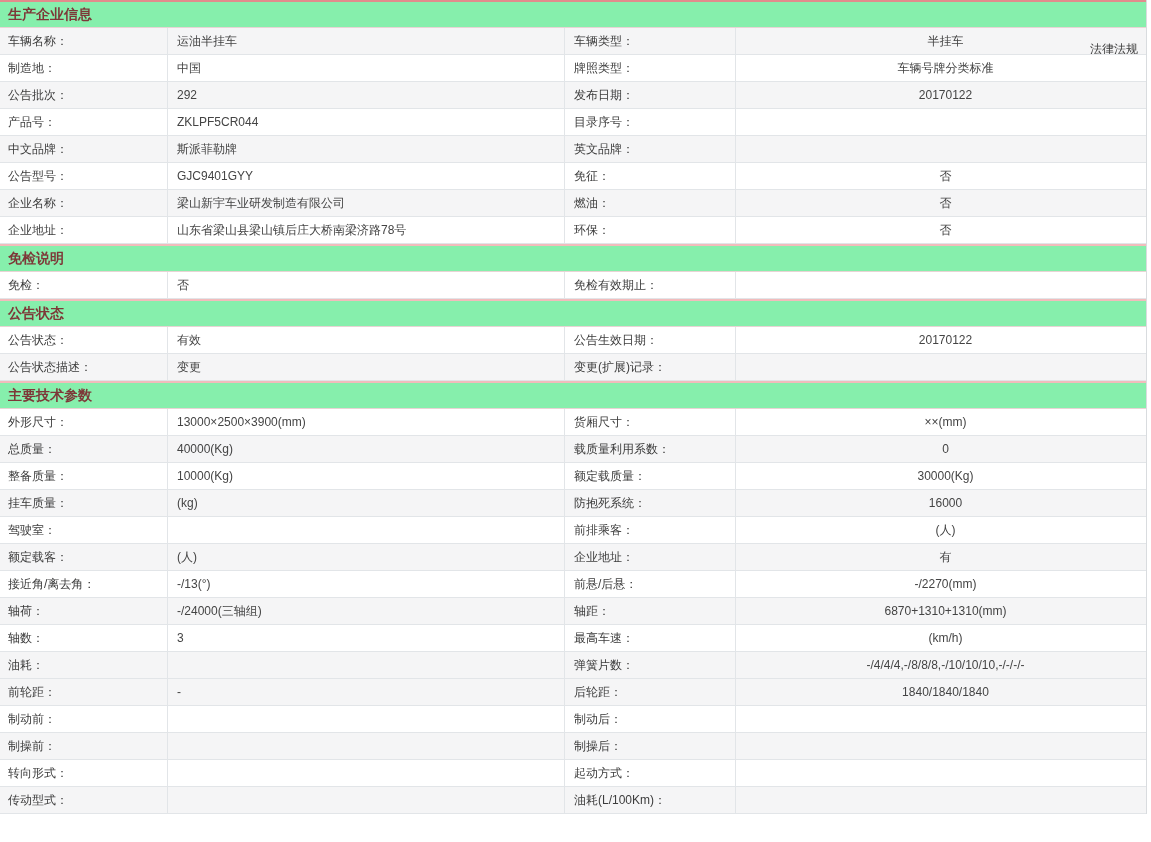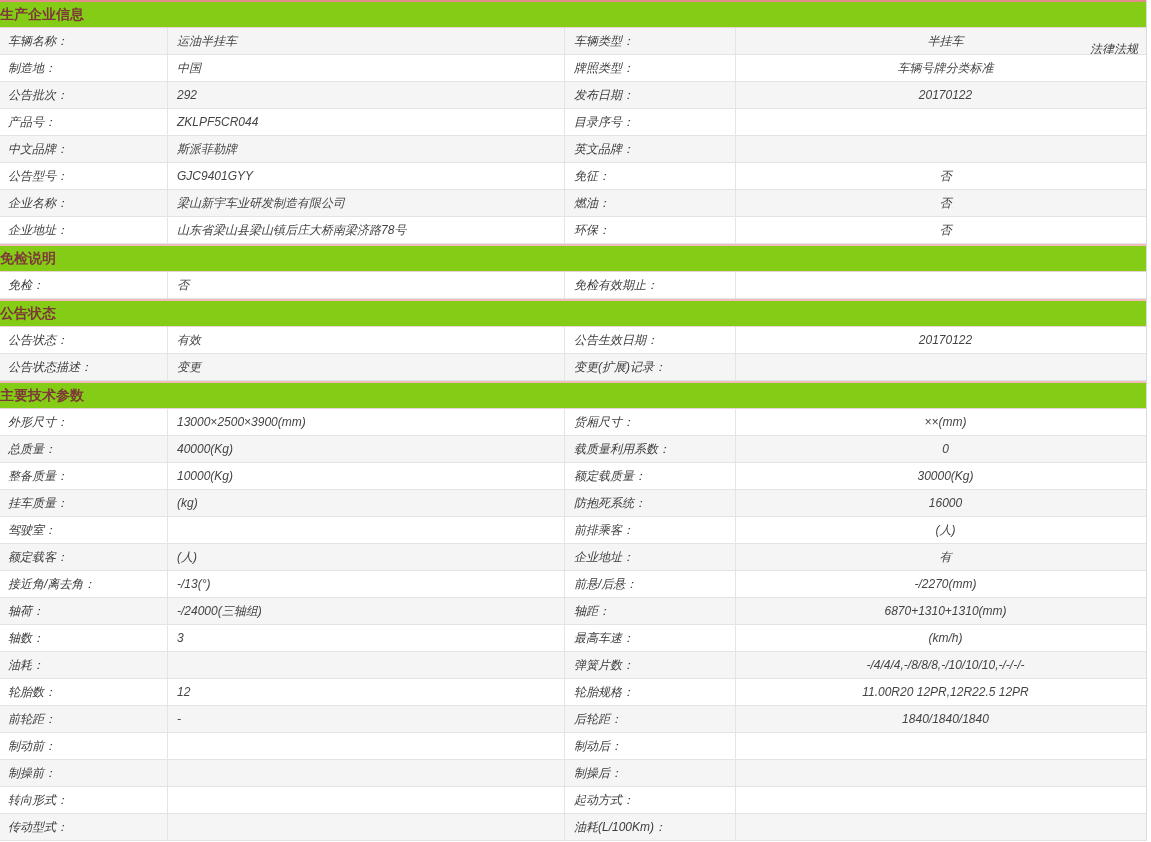--- a/index.html
+++ b/index.html
@@ -6,27 +6,27 @@
   body{
     width:1151px;height:842px;overflow:hidden;
     font-family:"Liberation Sans","DejaVu Sans",sans-serif;
     font-size:12px;color:#404040;
   }
   .table{
     width:1146px;border-right:1px solid #d9dcdf;
   }
   .section-header{
     box-sizing:border-box;height:28px;line-height:24px;
-    background:#84cc16;border-top:2px solid #f2bcbc;border-bottom:1px solid #e8d4d4;
-    font-size:14px;font-weight:bold;color:#7d3838;
+    background:#86efac;border-top:2px solid #f2bcbc;border-bottom:1px solid #e8d4d4;
+    padding-left:8px;font-size:14px;font-weight:bold;color:#7d3838;
   }
   .section-header.first{border-top:2px solid #e28c8c;}
   .row{
     box-sizing:border-box;display:flex;height:27px;line-height:26px;
-    border-bottom:1px solid #e2e5e8;background:#fff;font-style:italic;
+    border-bottom:1px solid #e2e5e8;background:#fff;
   }
   .row.striped{background:#f5f5f6;}
   .cell{box-sizing:border-box;overflow:hidden;white-space:nowrap;}
   .cell.c1{width:168px;padding-left:8px;border-right:1px solid #e2e5e8;}
   .cell.c2{width:397px;padding-left:9px;border-right:1px solid #e2e5e8;}
   .cell.c3{width:171px;padding-left:9px;border-right:1px solid #e2e5e8;}
   .cell.c4{flex:1;padding-left:9px;position:relative;text-align:center;}
   .cell.label{color:#3c3c3c;}
   .cell.value{color:#444;}
   .side-link{
@@ -159,26 +159,20 @@
       <div class="cell value c2">3</div>
       <div class="cell label c3">最高车速：</div>
       <div class="cell value c4">(km/h)</div>
     </div>
     <div class="row striped">
       <div class="cell label c1">油耗：</div>
       <div class="cell value c2"></div>
       <div class="cell label c3">弹簧片数：</div>
       <div class="cell value c4">-/4/4/4,-/8/8/8,-/10/10/10,-/-/-/-</div>
     </div>
-    <div class="row">
-      <div class="cell label c1">轮胎数：</div>
-      <div class="cell value c2">12</div>
-      <div class="cell label c3">轮胎规格：</div>
-      <div class="cell value c4">11.00R20 12PR,12R22.5 12PR</div>
-    </div>
     <div class="row striped">
       <div class="cell label c1">前轮距：</div>
       <div class="cell value c2">-</div>
       <div class="cell label c3">后轮距：</div>
       <div class="cell value c4">1840/1840/1840</div>
     </div>
     <div class="row">
       <div class="cell label c1">制动前：</div>
       <div class="cell value c2"></div>
       <div class="cell label c3">制动后：</div>

